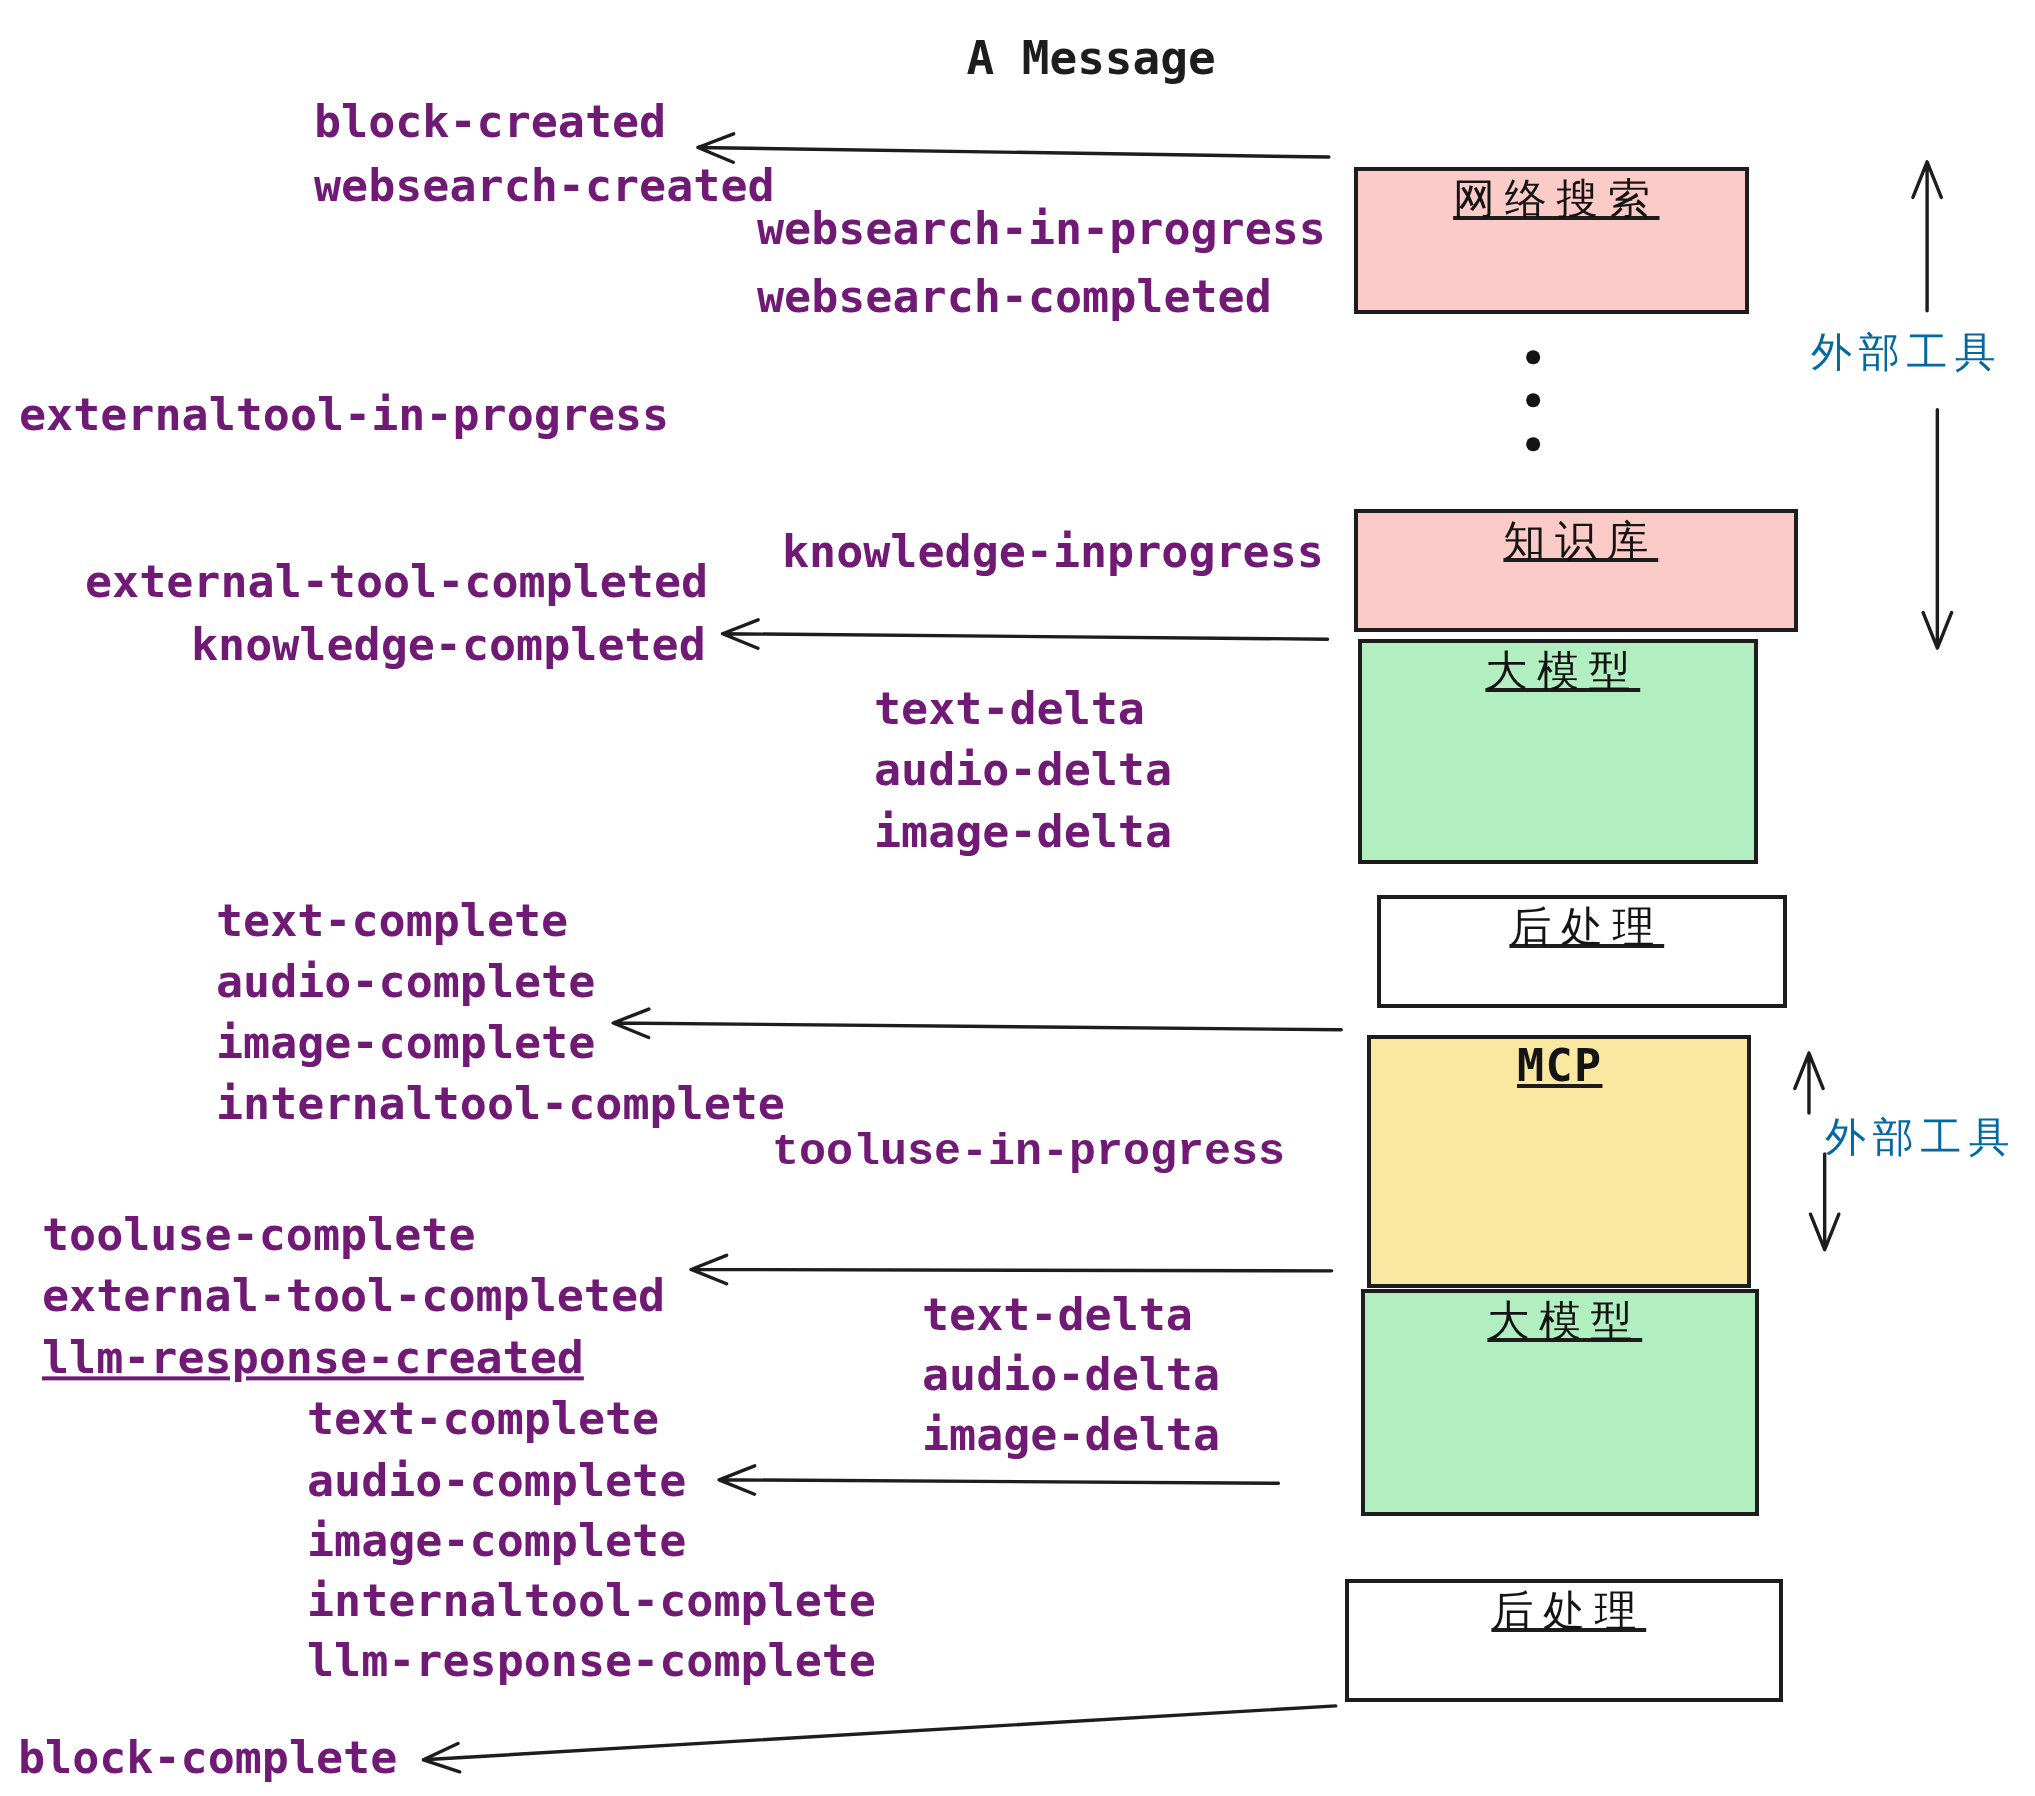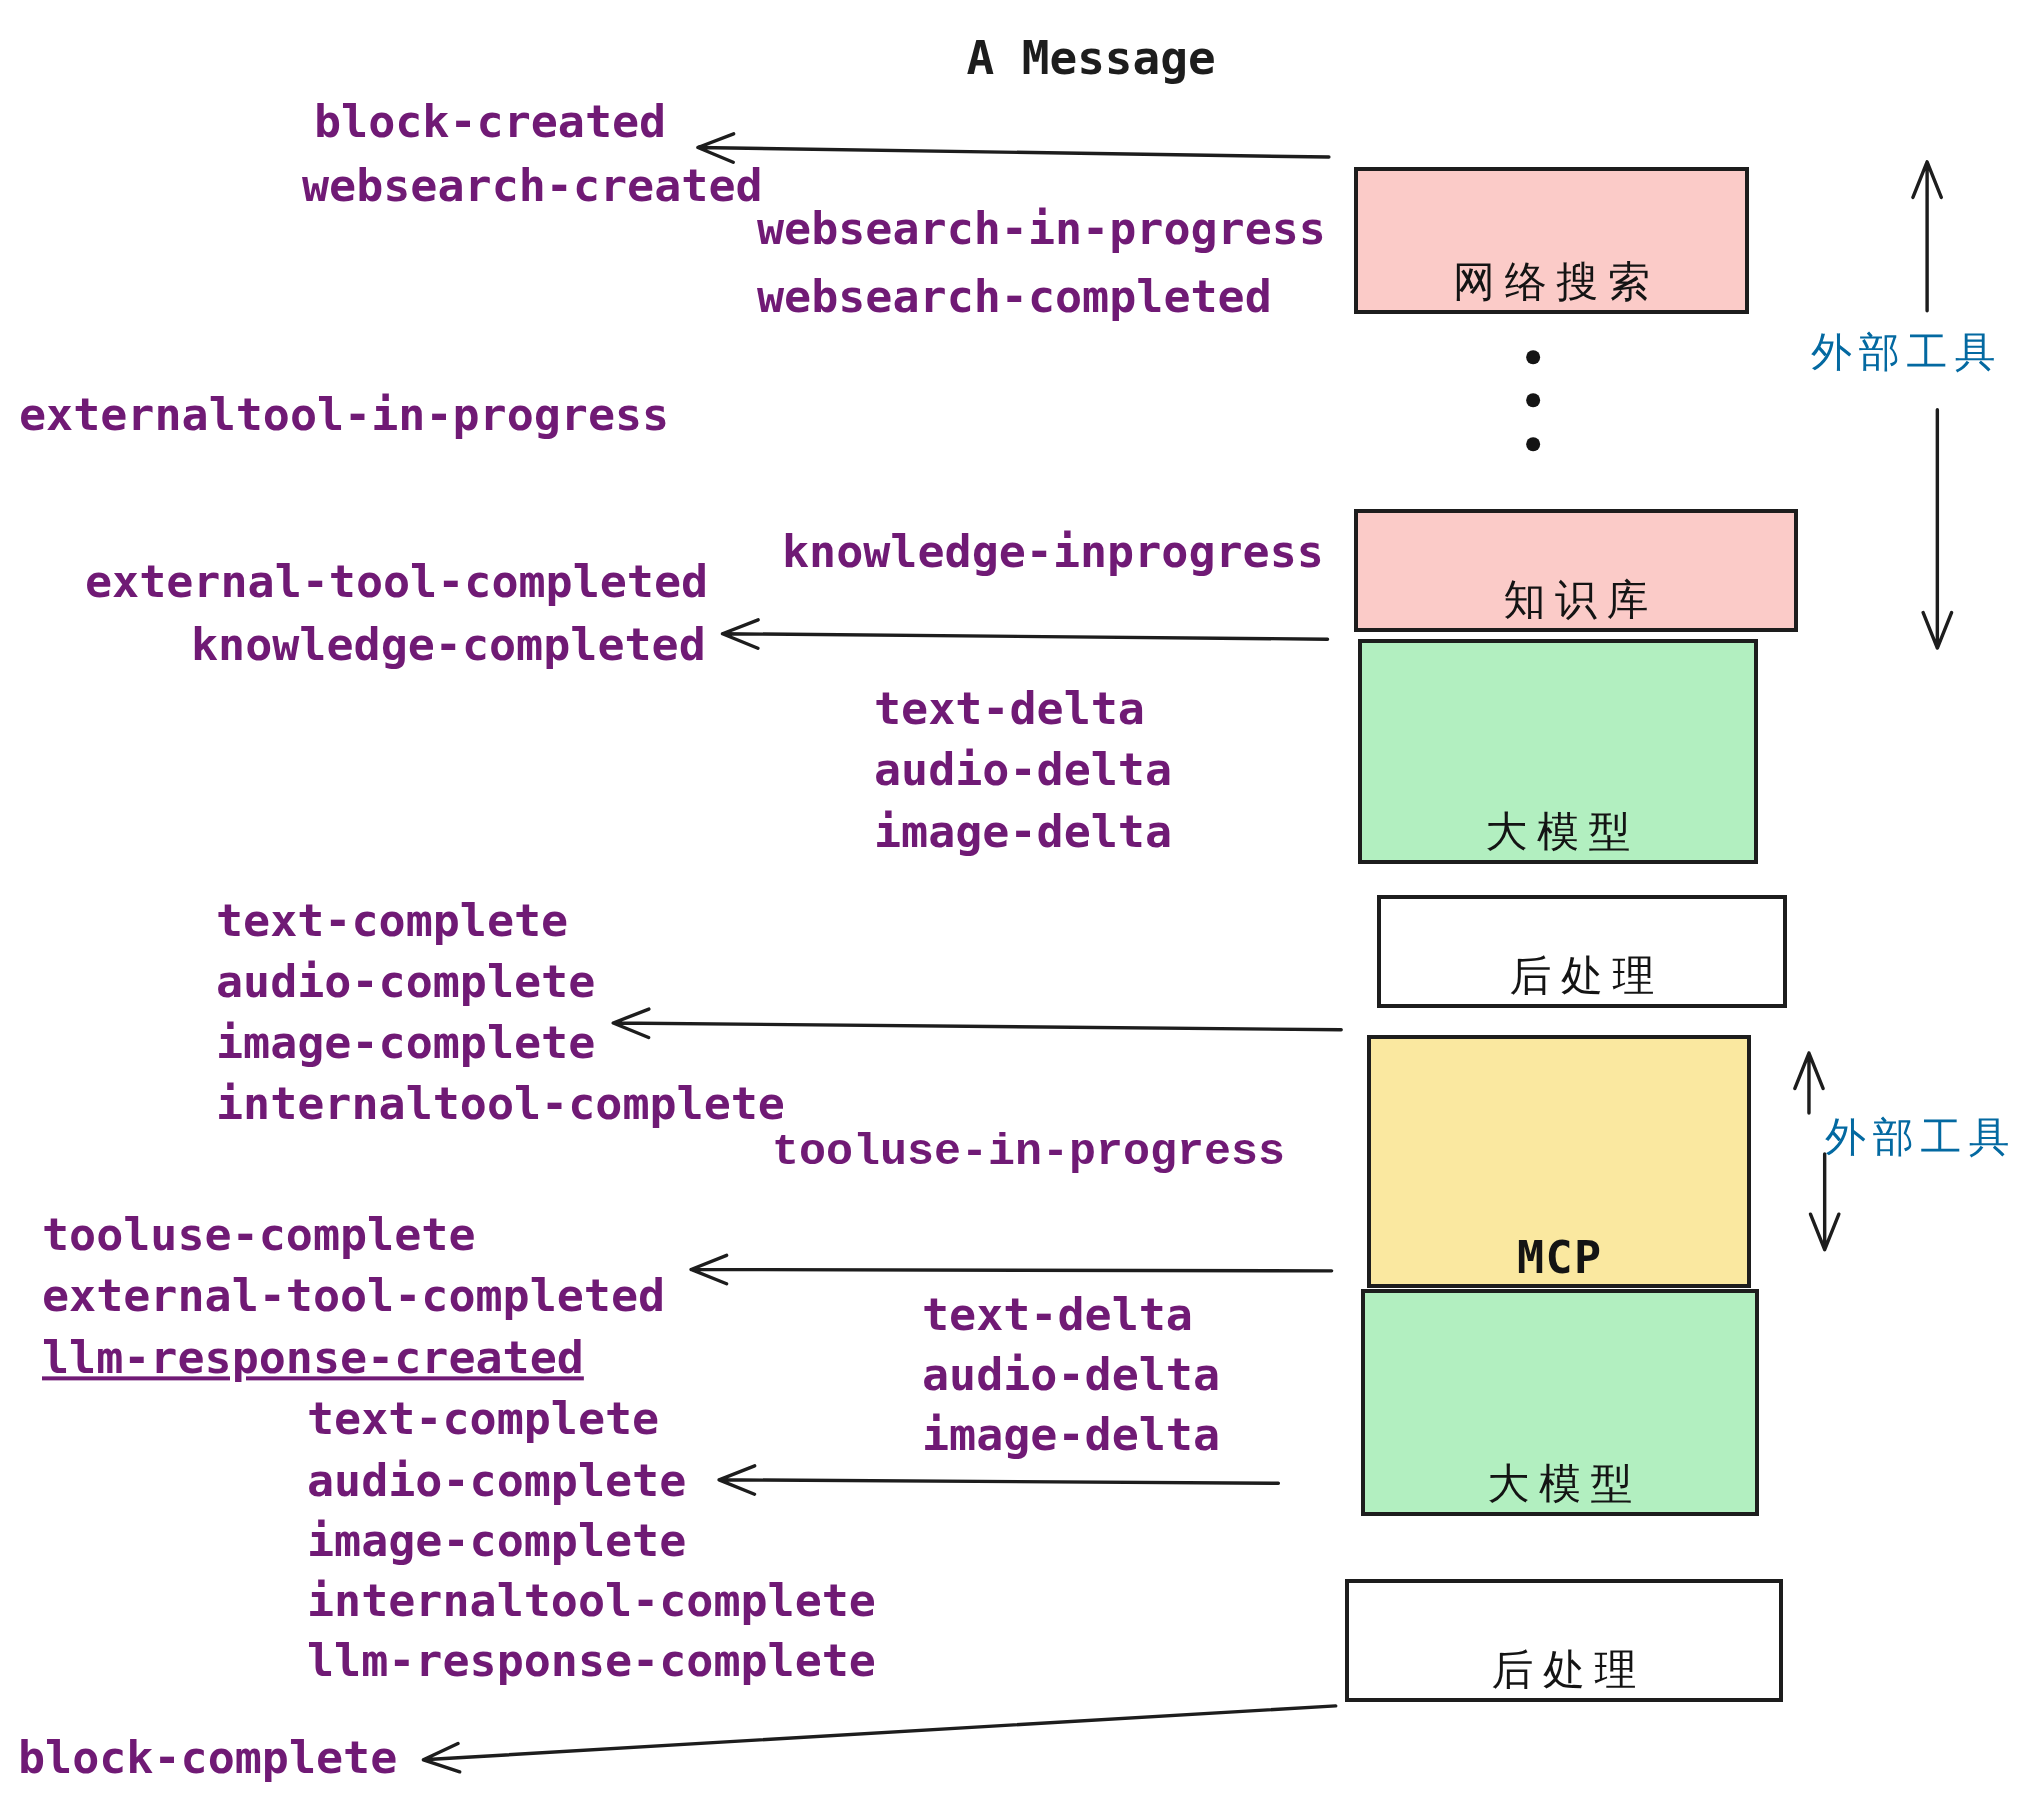--- a/index.html
+++ b/index.html
@@ -10,21 +10,21 @@
   #title{
     position:absolute;transform:translate(-50%,-50%);
     font:700 46px "DejaVu Sans Mono",monospace;color:#1d1d1d;white-space:nowrap;
   }
   .event{
     position:absolute;transform:translateY(-50%);
     font:700 45px/1.05 "DejaVu Sans Mono",monospace;color:#701a75;white-space:nowrap;
   }
   .box{
     position:absolute;box-sizing:border-box;border:4.1px solid #1d1d1d;
-    display:flex;align-items:flex-end;justify-content:center;
+    display:flex;align-items:flex-start;justify-content:center;text-decoration:underline;
   }
   .box .lbl{
     font-family:"Liberation Sans","DejaVu Sans",sans-serif;
     font-size:42px;letter-spacing:9.6px;margin-right:-9.6px;color:#141414;white-space:nowrap;
   }
   .box.mono .lbl{
     font-family:"DejaVu Sans Mono",monospace;font-weight:700;font-size:45px;
     letter-spacing:1.4px;margin-right:-1.4px;
   }
   .side-label{
@@ -70,21 +70,21 @@
       </div>
       <div class="box" style="left: 1361px; top: 1289px; width: 398px; height: 227px; background: rgb(178, 239, 192);">
         <span class="lbl">大模型</span>
       </div>
       <div class="box" style="left: 1345px; top: 1579px; width: 438px; height: 123px; background: rgb(255, 255, 255);">
         <span class="lbl">后处理</span>
       </div>
     </div>
   <div id="events-layer">
       <div class="event" style="left: 314px; top: 122px;">block-created</div>
-      <div class="event" style="left: 302px; top: 186px;">websearch-created</div>
+      <div class="event" style="left: 314px; top: 186px;">websearch-created</div>
       <div class="event" style="left: 757px; top: 229px;">websearch-in-progress</div>
       <div class="event" style="left: 757px; top: 297px;">websearch-completed</div>
       <div class="event" style="left: 19px; top: 415px;">externaltool-in-progress</div>
       <div class="event" style="left: 782px; top: 552px;">knowledge-inprogress</div>
       <div class="event" style="left: 85px; top: 582px;">external-tool-completed</div>
       <div class="event" style="left: 191px; top: 645px;">knowledge-completed</div>
       <div class="event" style="left: 874px; top: 709px;">text-delta</div>
       <div class="event" style="left: 874px; top: 770px;">audio-delta</div>
       <div class="event" style="left: 874px; top: 832px;">image-delta</div>
       <div class="event" style="left: 216px; top: 921px;">text-complete</div>

